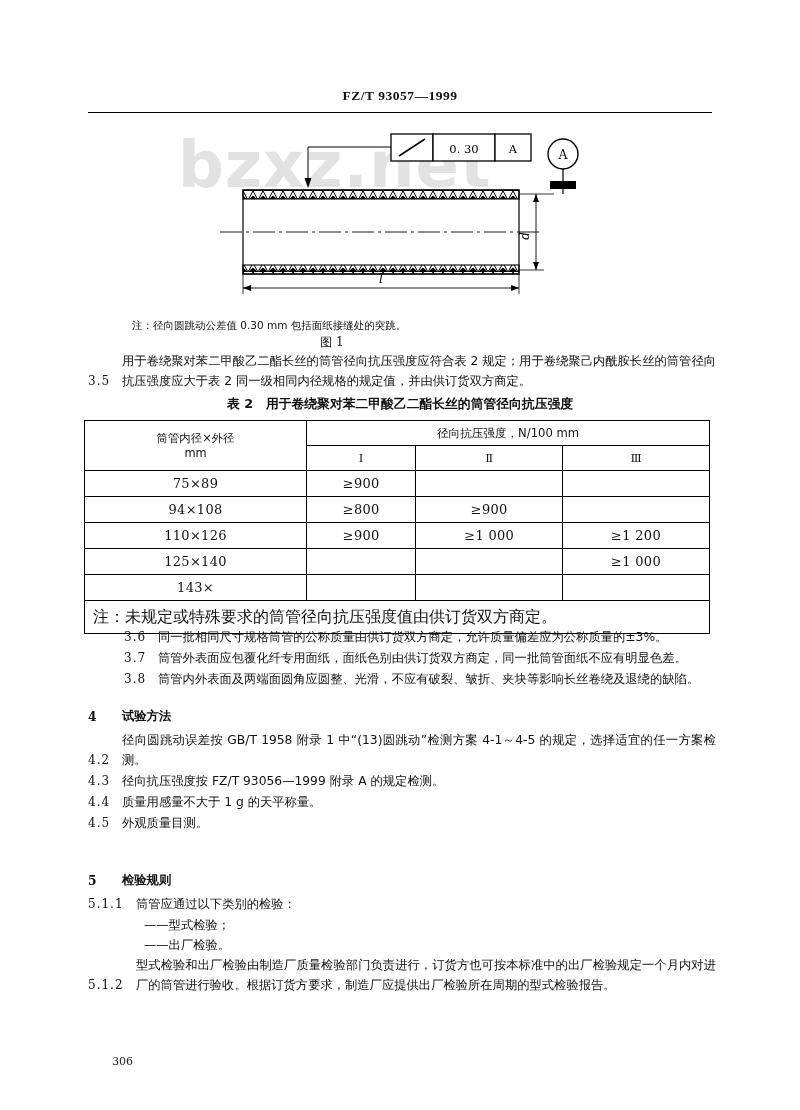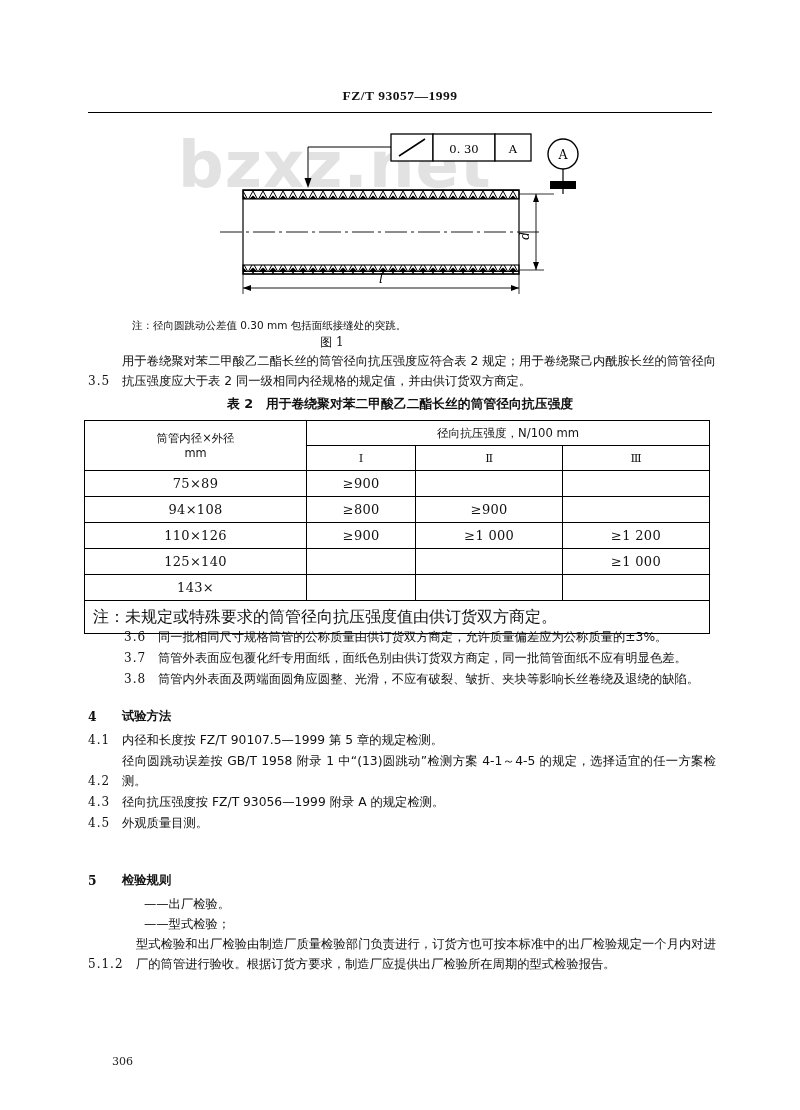--- a/index.html
+++ b/index.html
@@ -320,44 +320,48 @@
         <span class="txt">筒管内外表面及两端面圆角应圆整、光滑，不应有破裂、皱折、夹块等影响长丝卷绕及退绕的缺陷。</span>
       </div>
     </div>
 
     <div class="body-block" style="top:698px;">
       <div class="sec-head">
         <span class="num">4</span>
         <span>试验方法</span>
       </div>
       <div class="para">
-        <span class="num">4.1</span>
-        <span class="txt">内径和长度按 FZ/T 90107.5—1999 第 5 章的规定检测。</span>
-      </div>
-      <div class="para">
         <span class="num">4.2</span>
         <span class="txt">径向圆跳动误差按 GB/T 1958 附录 1 中“(13)圆跳动”检测方案 4-1～4-5 的规定，选择适宜的任一方案检测。</span>
       </div>
       <div class="para">
         <span class="num">4.3</span>
         <span class="txt">径向抗压强度按 FZ/T 93056—1999 附录 A 的规定检测。</span>
+      </div>
+      <div class="para">
+        <span class="num">4.4</span>
+        <span class="txt">质量用感量不大于 1 g 的天平称量。</span>
       </div>
       <div class="para">
         <span class="num">4.5</span>
         <span class="txt">外观质量目测。</span>
       </div>
     </div>
 
     <div class="body-block" style="top:862px;">
       <div class="sec-head">
         <span class="num">5</span>
         <span>检验规则</span>
       </div>
+      <div class="para">
+        <span class="num" style="min-width:48px;">5.1.1</span>
+        <span class="txt">筒管应通过以下类别的检验：</span>
+      </div>
+      <div class="dash-item">——型式检验；</div>
       <div class="dash-item">——出厂检验。</div>
-      <div class="dash-item">——型式检验；</div>
       <div class="para">
         <span class="num" style="min-width:48px;">5.1.2</span>
         <span class="txt">型式检验和出厂检验由制造厂质量检验部门负责进行，订货方也可按本标准中的出厂检验规定一个月内对进厂的筒管进行验收。根据订货方要求，制造厂应提供出厂检验所在周期的型式检验报告。</span>
       </div>
     </div>
 
     <div class="page-num">306</div>
 
   </div>
 </div>

